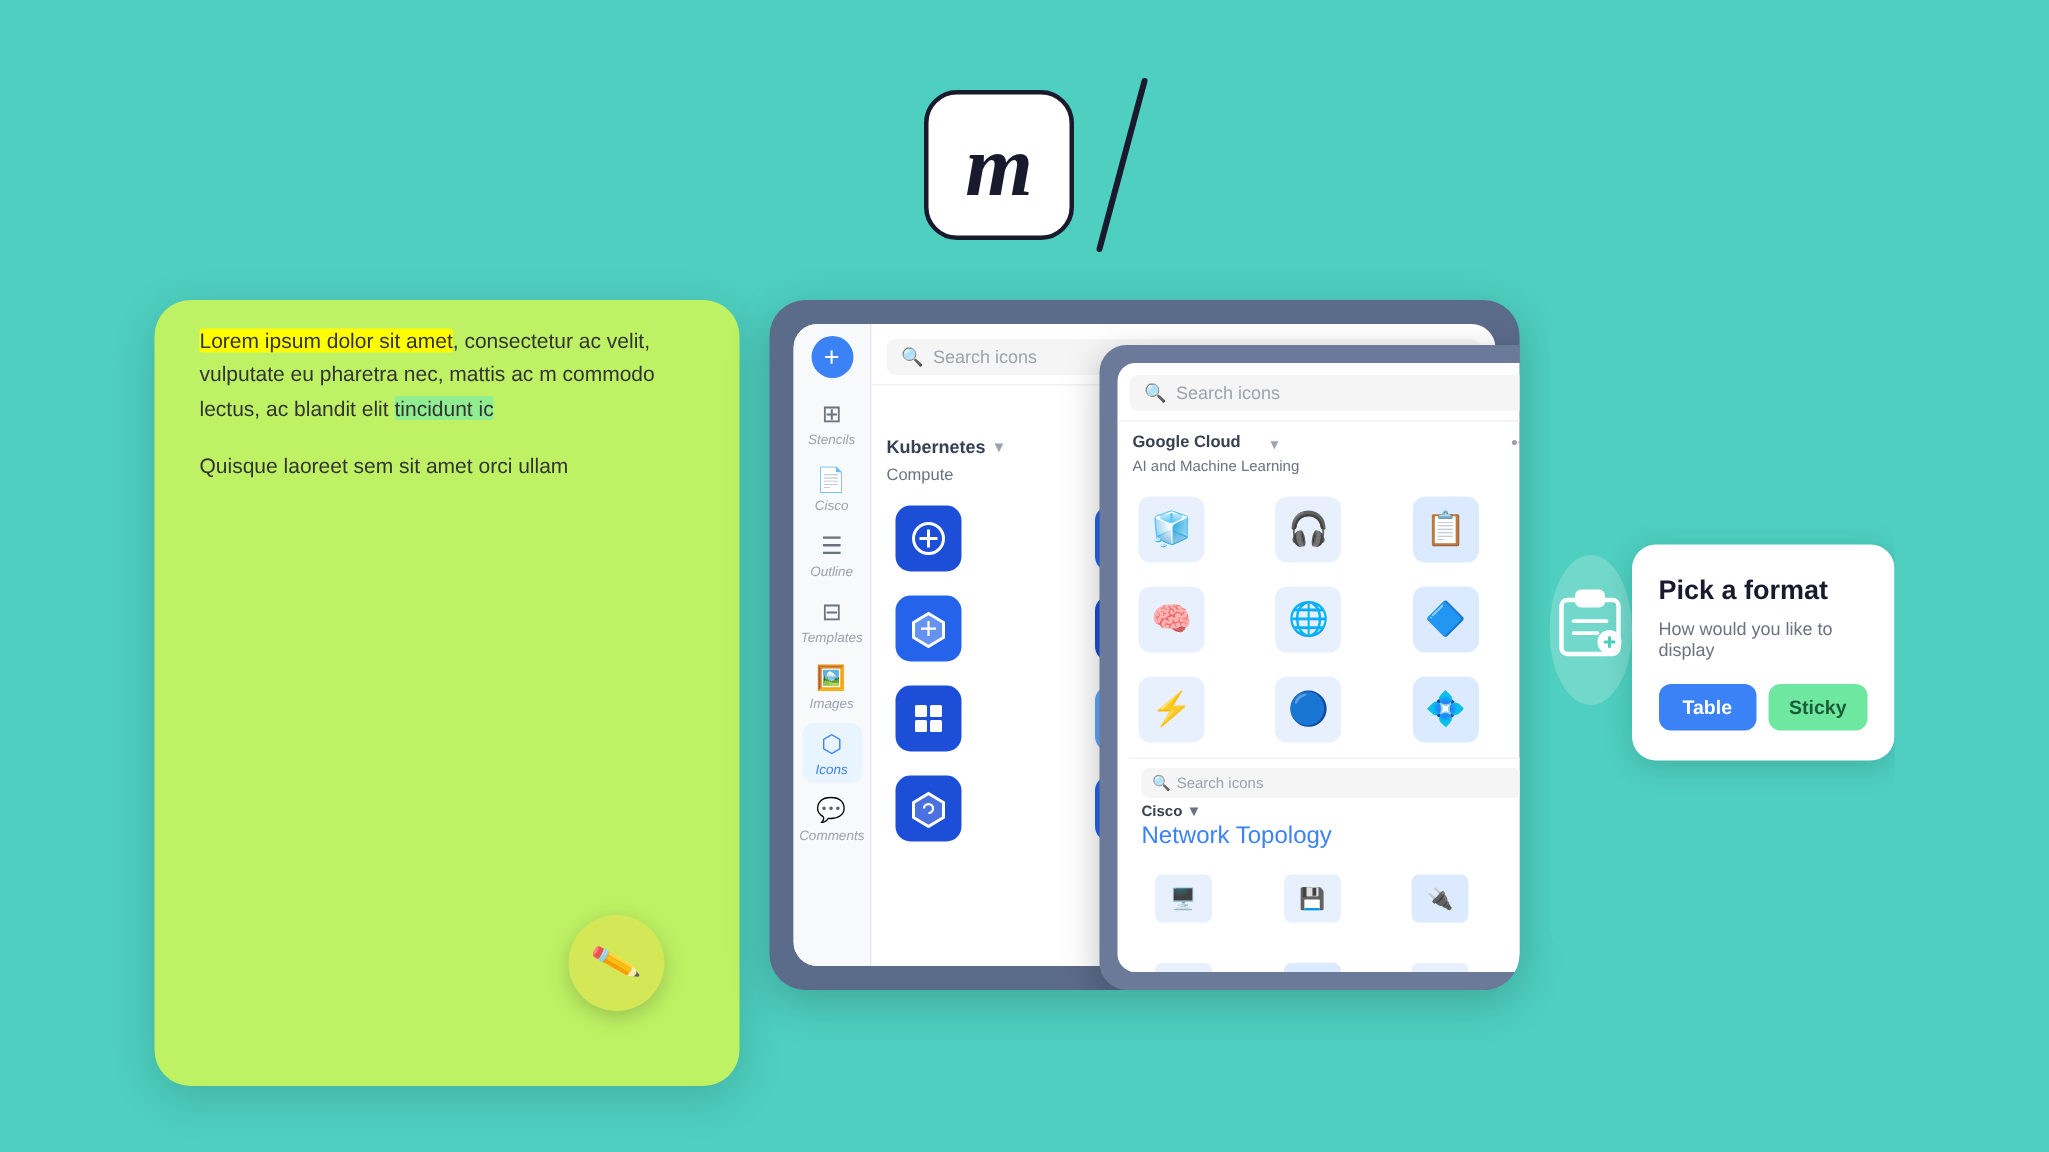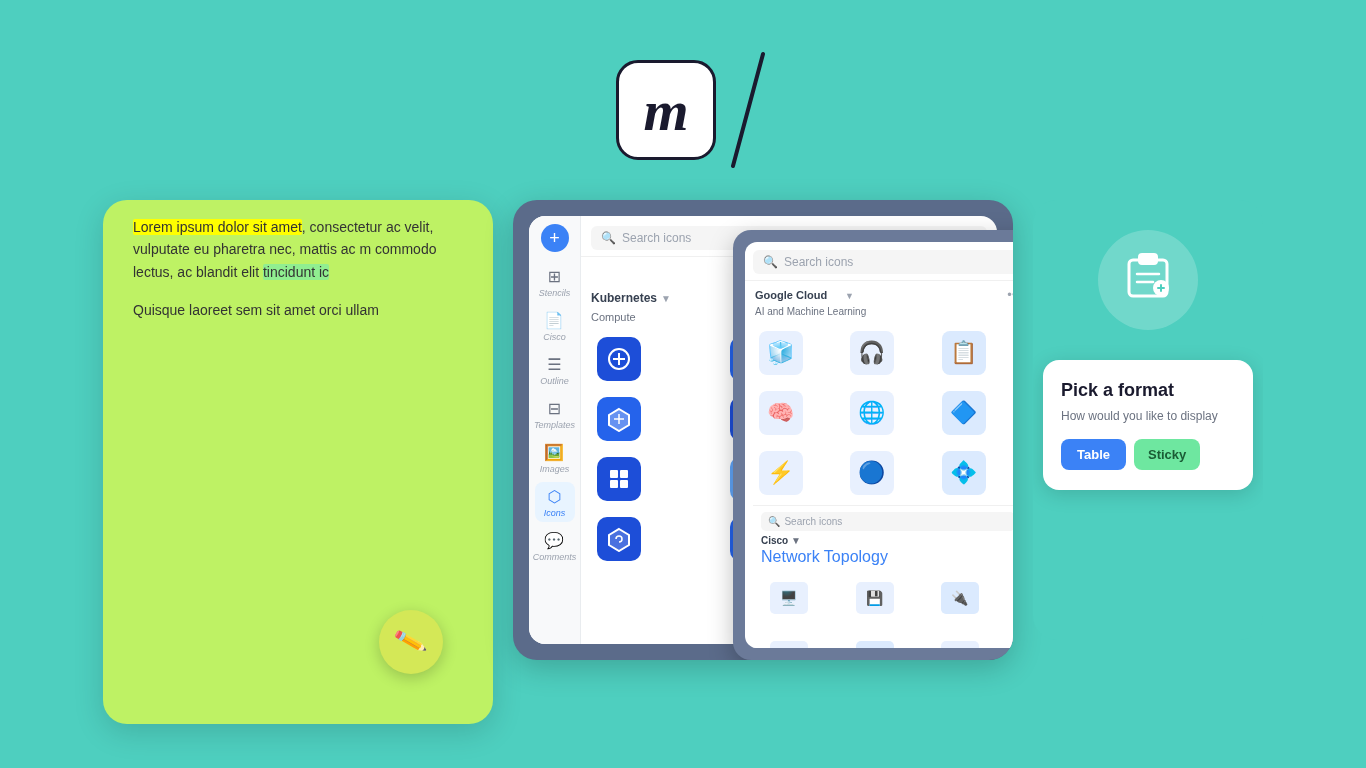--- a/index.html
+++ b/index.html
@@ -296,21 +296,21 @@
     .k8s-icon.medium { background: #2563EB; }
     .k8s-icon.light { background: #60A5FA; }
 
     
     .format-card {
       background: #4ECFBF;
       border-radius: 24px;
       width: 230px;
       height: 440px;
       display: flex;
-      flex-direction: column;
+      flex-direction: row;
       align-items: center;
       justify-content: flex-start;
       padding-top: 30px;
       position: relative;
       overflow: hidden;
     }
 
     .format-icon-circle {
       width: 100px;
       height: 100px;

